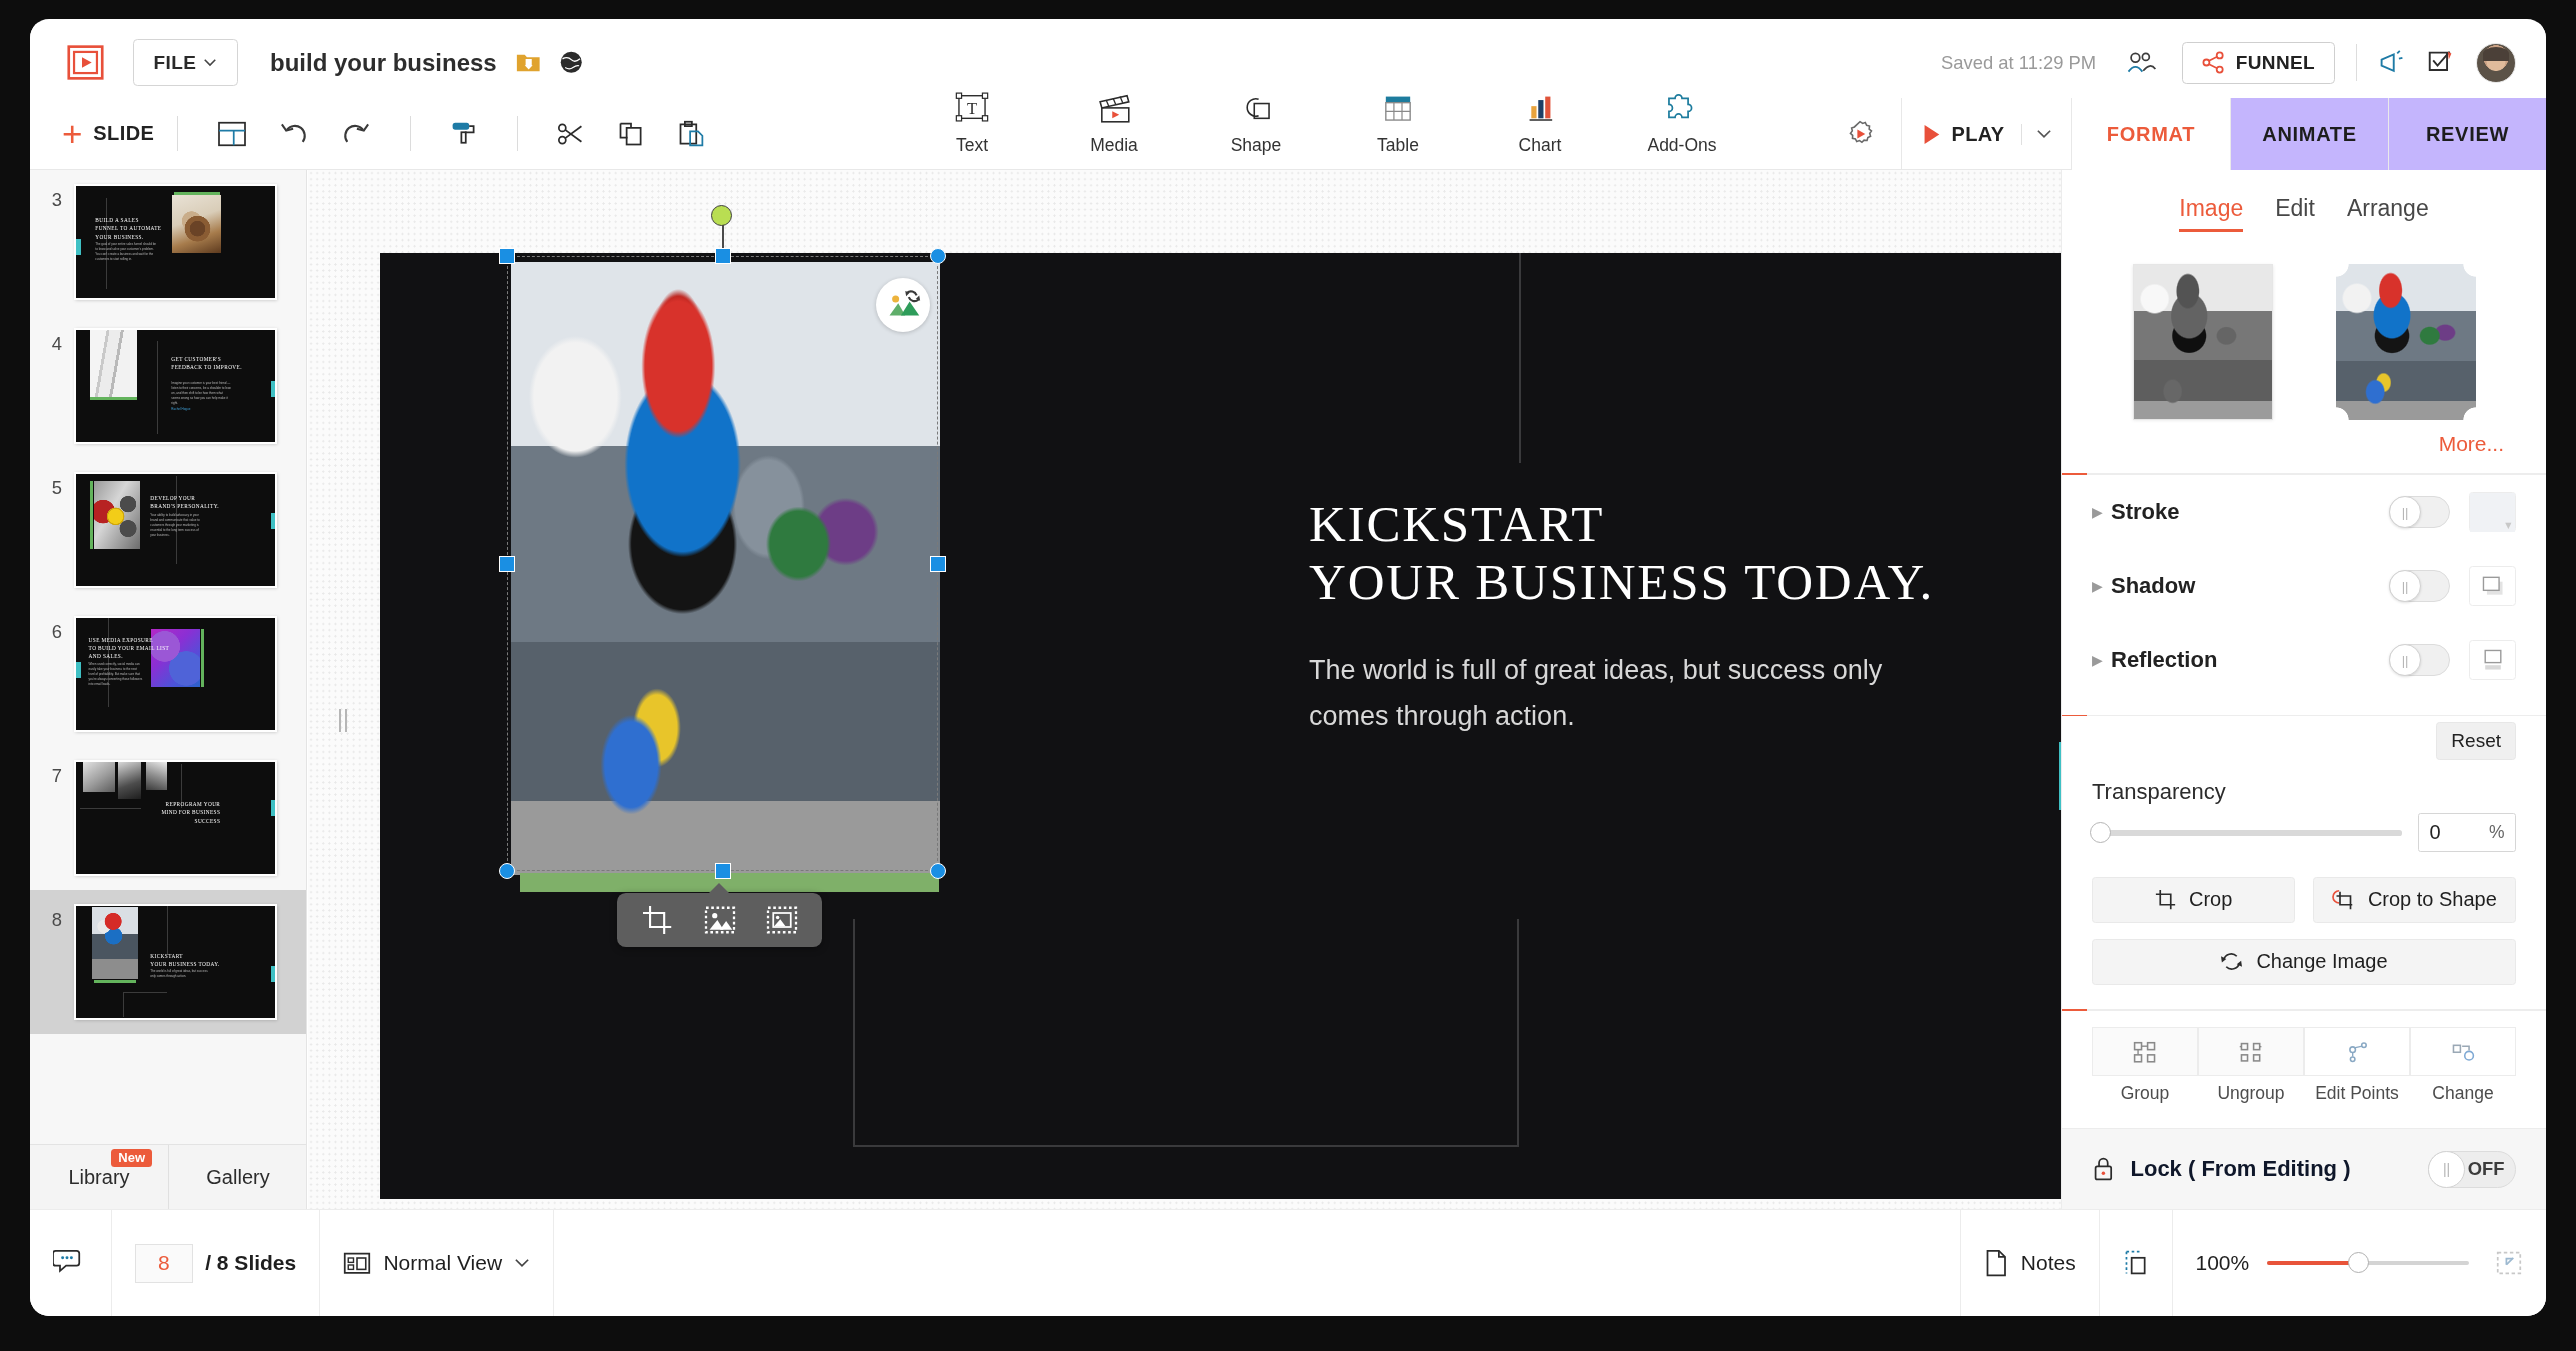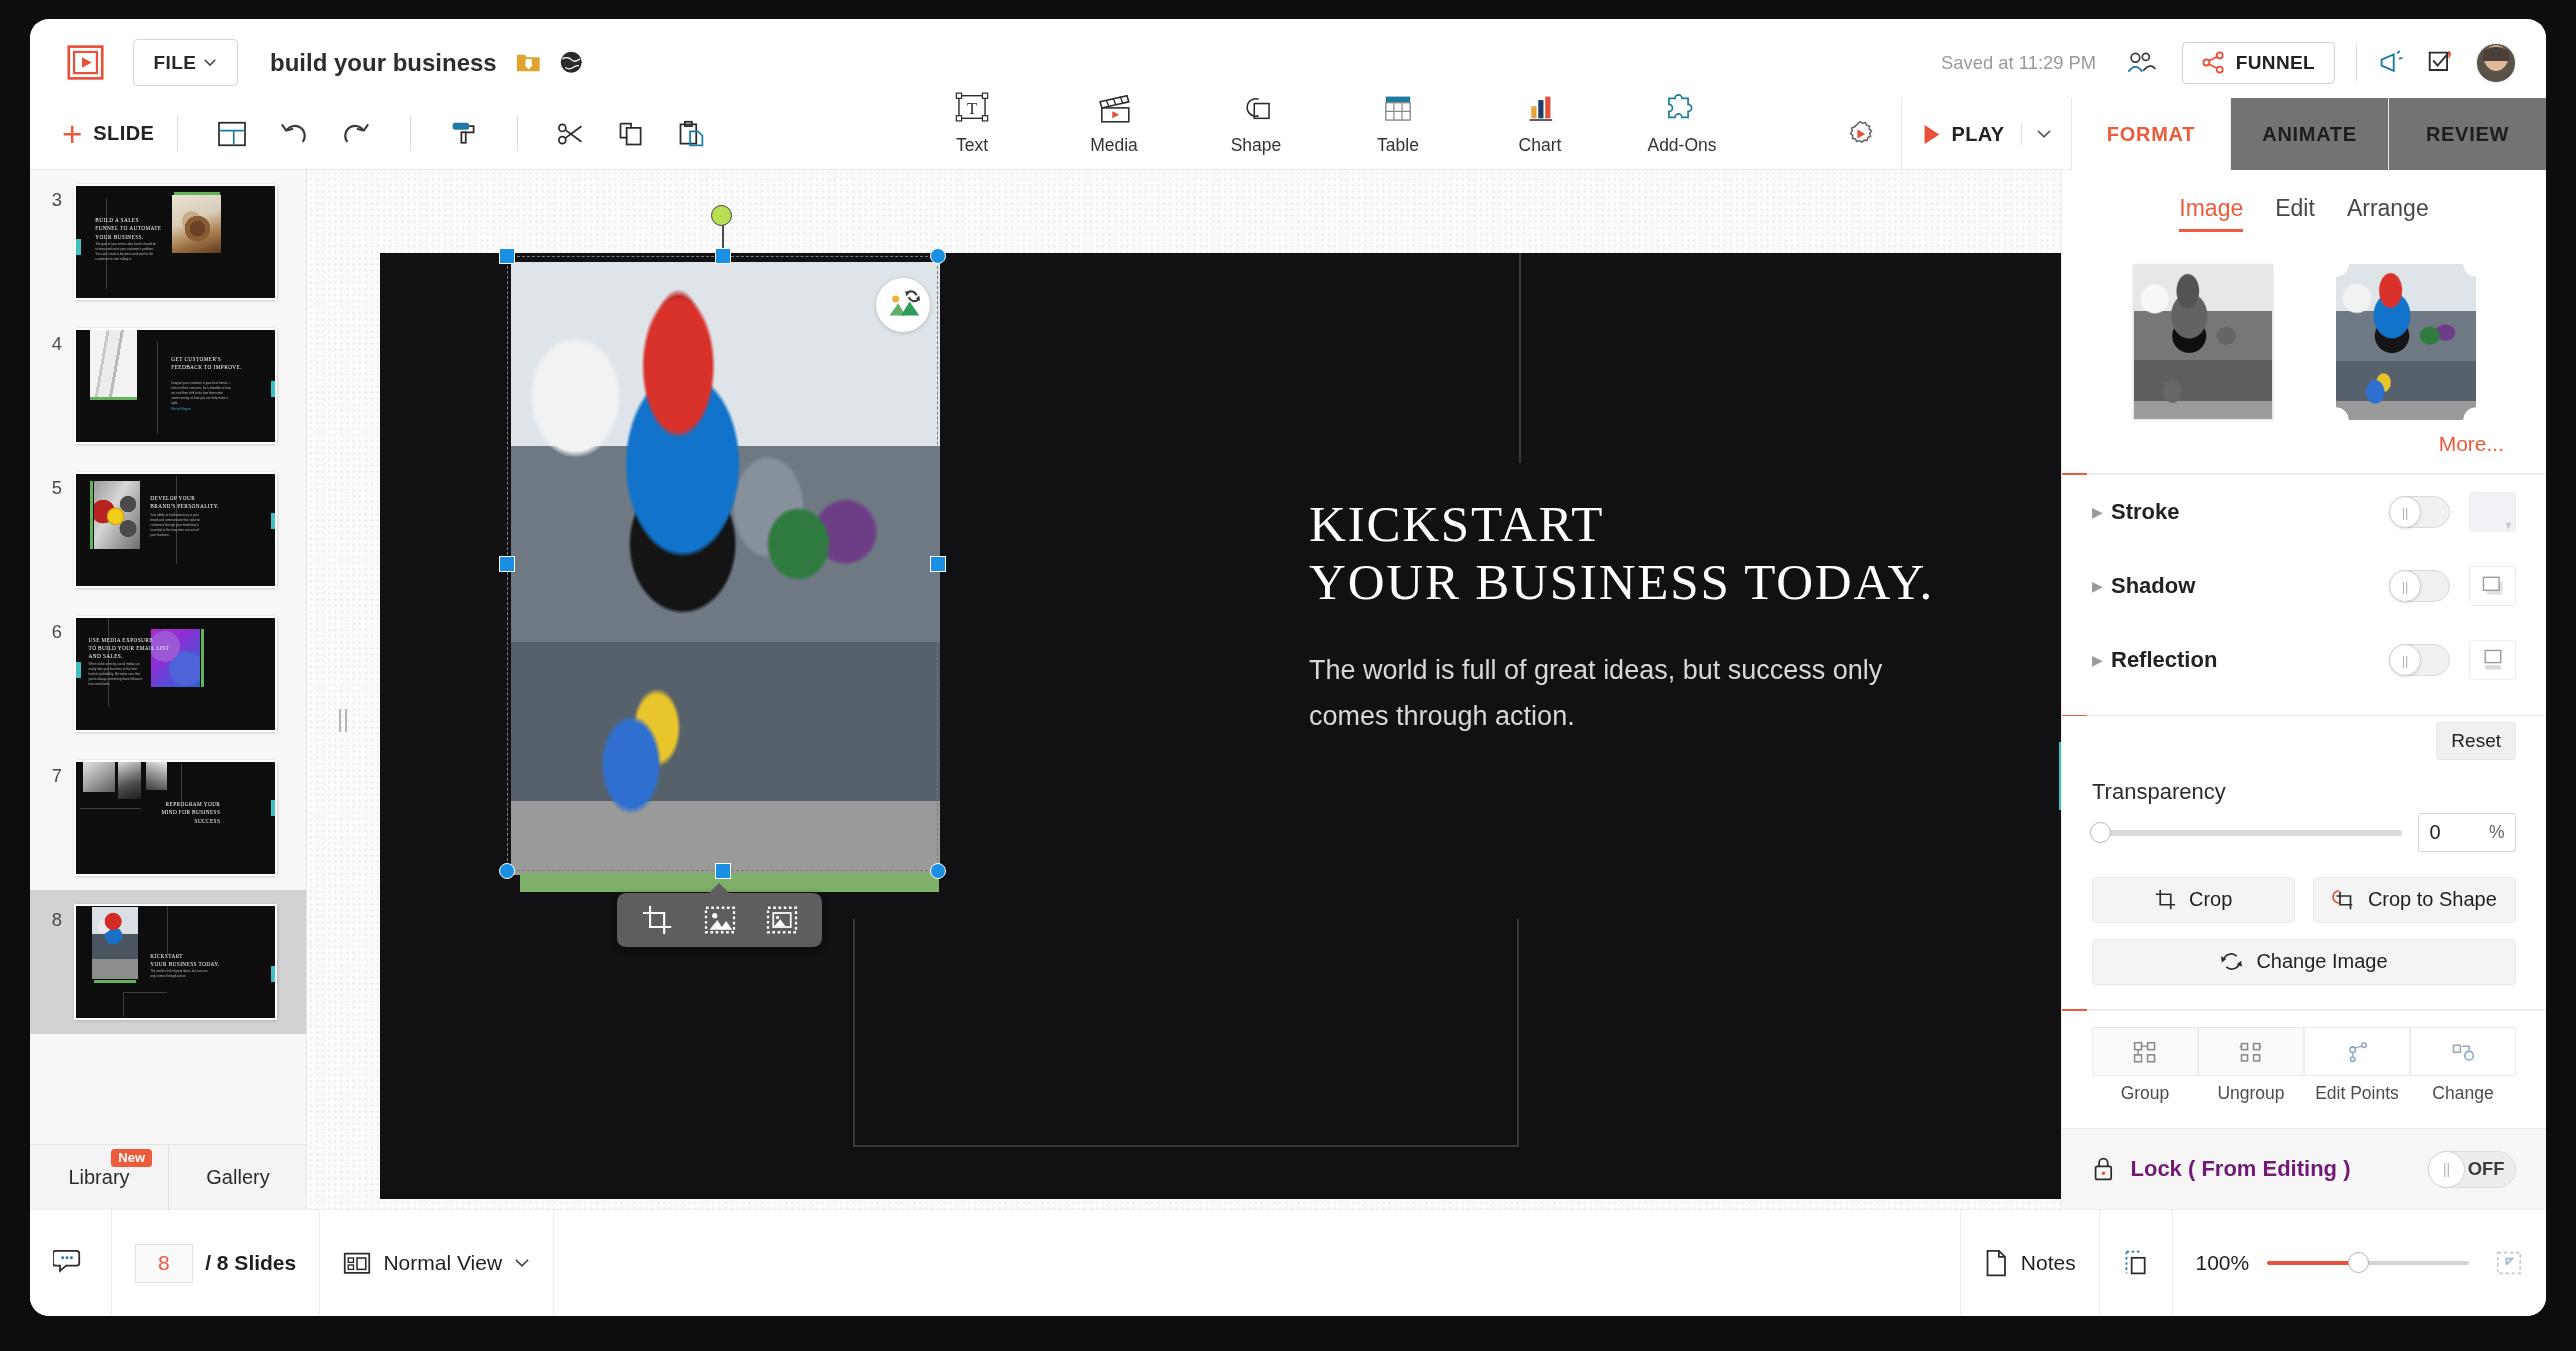--- a/index.html
+++ b/index.html
@@ -103,21 +103,21 @@
   .play-caret { padding: 0 16px 0 14px; border-left:0.9px solid #e0e0e0; cursor:pointer; color:#555; font-size:17.5px;}
 
   
   .rtabs { display: flex; height: 72px; }
   .rtab {
     width: 158px; display: flex; align-items: center; justify-content: center;
     font-size: 20px; font-weight: bold; letter-spacing: 0.7px; color: #1d1d1d;
     cursor: pointer; background: #fff;
   }
   .rtab.active { color: #ec5b3b; }
-  .rtab.inactive { background: #737373; border-left: 0.9px solid #eaeaea; }
+  .rtab.inactive { background: #c4b5fd; border-left: 0.9px solid #eaeaea; }
 
   
   .slidepanel {
     position: absolute; left: 0; top: 151px; width: 277px; bottom: 107px;
     background: #f7f7f7; border-right: 0.9px solid #e4e4e4; overflow: hidden;
   }
   .thumbrow { display: flex; align-items: flex-start; padding: 14px 0 14px 0; }
   .thumbrow.selected { background: #d2d2d2; }
   .thumbnum { width: 32px; text-align: right; font-size: 18.4px; color: #4a4a4a; padding-top: 5.3px; }
   .thumb {
@@ -355,21 +355,21 @@
   .grp-labels div { flex:1; text-align:center; font-size: 17.5px; color:#4d4d4d; }
 
   .hyper-row { display:flex; align-items:center; padding: 23px 30px 0 30px; gap: 14px; }
   .hyper-label { font-size: 22px; color:#1f1f1f; flex:1; }
   .addlink { color:#ec5b3b; font-size: 22px; cursor:pointer; }
 
   .lock-row {
     position:absolute; left:0; right:0; bottom: 0; height: 81px; background:#f6f6f6;
     border-top:0.9px solid #ececec; display:flex; align-items:center; padding: 0 30px; gap: 14px;
   }
-  .lock-label { font-size: 22px; font-weight:bold; color:#701a75; flex:1; }
+  .lock-label { font-size: 22px; font-weight:bold; color:#0f172a; flex:1; }
   .lock-toggle {
     width: 88px; height: 37px; border-radius:18.4px; background:#ededed; border:0.9px solid #dcdcdc;
     display:flex; align-items:center; position:relative; cursor:pointer;
   }
   .lock-toggle .knob2 {
     position:absolute; left:-0.9px; top:-0.9px; width:37px;height:37px;border-radius:50%;
     background:#fff;border:0.9px solid #d2d2d2; display:flex;align-items:center;justify-content:center;
     color:#b5b5b5; font-size:14px;
   }
   .lock-toggle .offtxt { position:absolute; right: 10.5px; font-size: 18.4px; font-weight:bold; color:#3c3c3c;}

